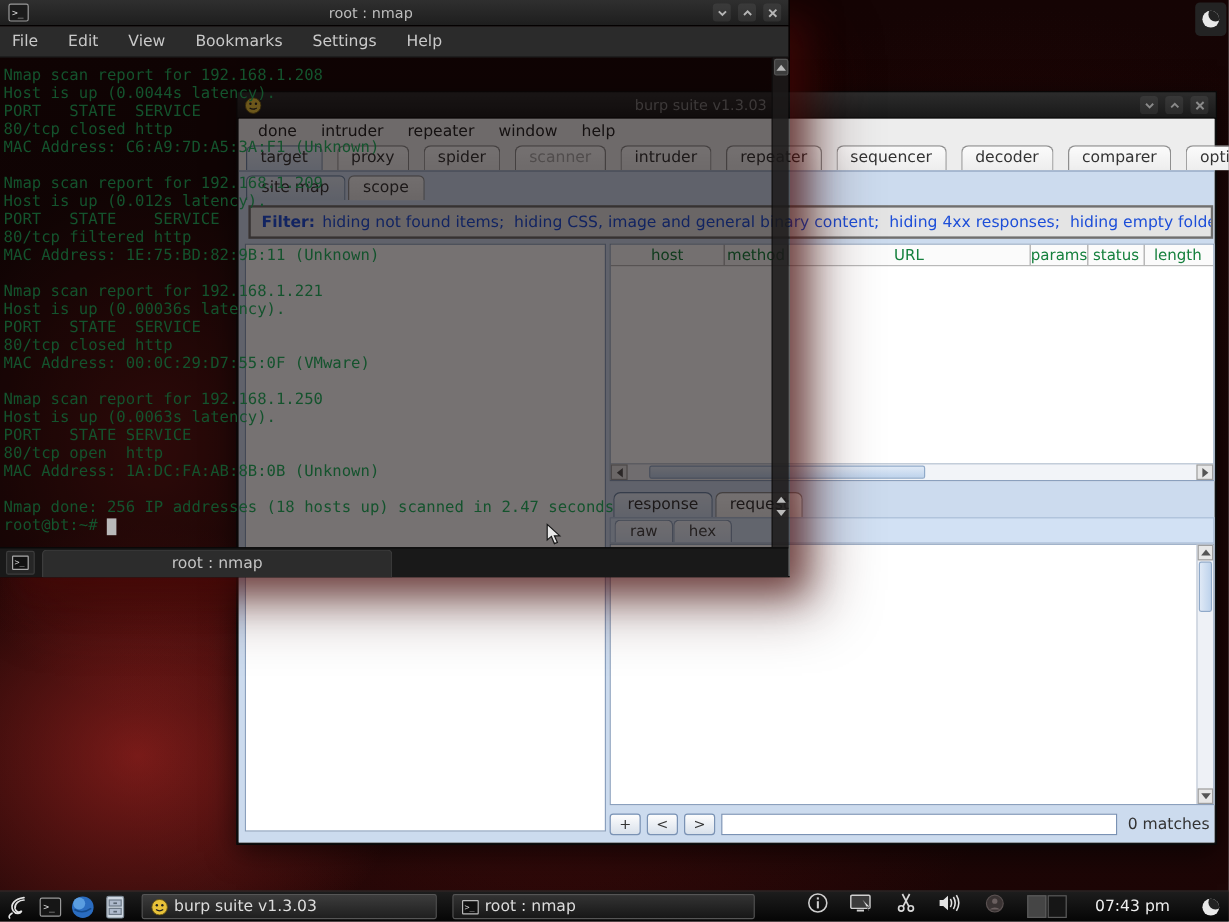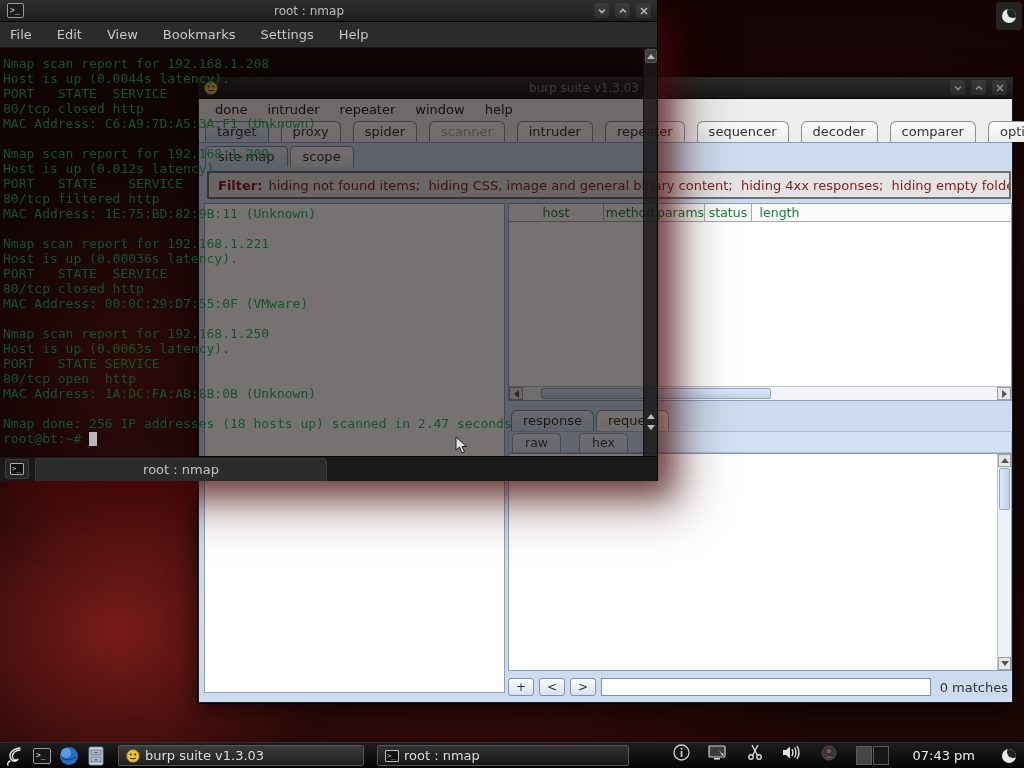--- a/index.html
+++ b/index.html
@@ -68,21 +68,21 @@
   .subtab {
     font-size:13px; color:#333; padding:2px 12px 3px;
     background:linear-gradient(#f6f6f6,#e4e4e4);
     border:1px solid #8e8e8e; border-bottom:none; border-radius:5px 5px 0 0;
   }
   .subtab.selected { background:linear-gradient(#dfe8f3,#c8d7ea); border-color:#6f87a6; }
   .filterbar {
     position:absolute; left:8px; width:804px; top:28px; height:28px;
     background:#e4e4e4; border:2px solid #6f6f6f;
     display:flex; align-items:center; padding:0 9px;
-    font-size:13px; color:#7f1d1d; white-space:pre; overflow:hidden;
+    font-size:13px; color:#1d4ed8; white-space:pre; overflow:hidden;
   }
   .filterbar b { margin-right:6px; }
   .tree-panel {
     position:absolute; left:5px; top:60px; width:301px; height:490px;
     background:#fff; border:1px solid #8ba0bd;
   }
   .table-panel {
     position:absolute; left:309px; top:60px; width:504px; height:198px;
     background:#fff; border:1px solid #8ba0bd;
   }
@@ -102,21 +102,21 @@
   }
   .tri { width:0; height:0; }
   .tri.left  { border-top:4px solid transparent; border-bottom:4px solid transparent; border-right:5px solid #555; }
   .tri.right { border-top:4px solid transparent; border-bottom:4px solid transparent; border-left:5px solid #555; }
   .tri.up    { border-left:4px solid transparent; border-right:4px solid transparent; border-bottom:5px solid #555; }
   .tri.down  { border-left:4px solid transparent; border-right:4px solid transparent; border-top:5px solid #555; }
   .hthumb { height:11px; width:230px; margin-left:18px; background:linear-gradient(#dfe9f6,#bed3ec); border:1px solid #8fa9c9; border-radius:2px; }
   .viewer-tabs { position:absolute; left:312px; top:266px; height:22px; display:flex; gap:2px; align-items:flex-end; }
   .rawhex-band {
     position:absolute; left:309px; top:288px; width:504px; height:22px;
-    background:#d2e1f4; border:1px solid #aabdd6; display:flex; align-items:flex-end; padding-left:3px; gap:18px;
+    background:#d2e1f4; border:1px solid #aabdd6; display:flex; align-items:flex-end; padding-left:3px; gap:0;
   }
   .minitab {
     font-size:12.5px; color:#444; padding:1px 12px 2px;
     background:linear-gradient(#eef3fa,#dbe6f4);
     border:1px solid #8fa3bd; border-bottom:none; border-radius:5px 5px 0 0;
   }
   .viewer {
     position:absolute; left:309px; top:310px; width:504px; height:218px;
     background:#fff; border:1px solid #8ba0bd;
   }
@@ -310,20 +310,21 @@
       <div class="filterbar">
         <b>Filter:</b><span>hiding not found items;  hiding CSS, image and general binary content;  hiding 4xx responses;  hiding empty folders</span>
       </div>
 
       <div class="tree-panel"></div>
 
       <div class="table-panel">
         <div class="thead">
           <div class="th" style="width:95px">host</div>
           <div class="th" style="width:53px">method</div>
+          <div class="th" style="width:202px">URL</div>
           <div class="th" style="width:48px">params</div>
           <div class="th" style="width:47px">status</div>
           <div class="th" style="width:55px">length</div>
         </div>
         <div class="tbody"></div>
         <div class="hscroll">
           <span class="sbtn">
               <span class="tri left"></span>
             </span>
           <span class="hthumb"></span>

